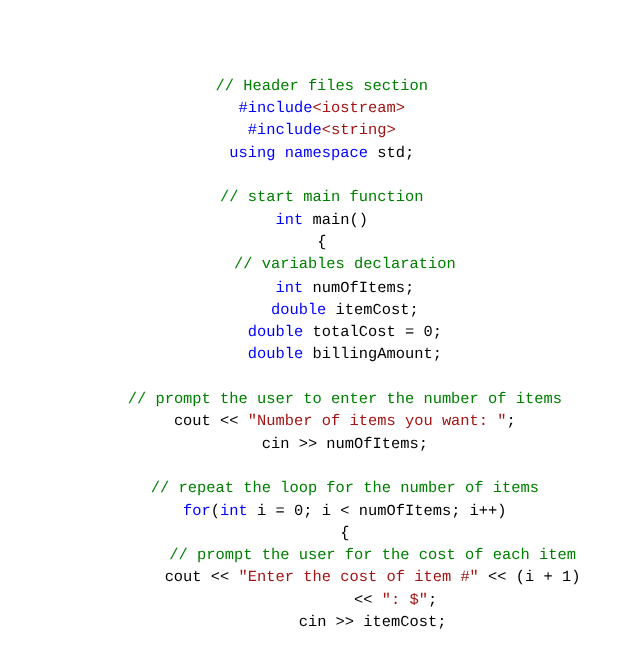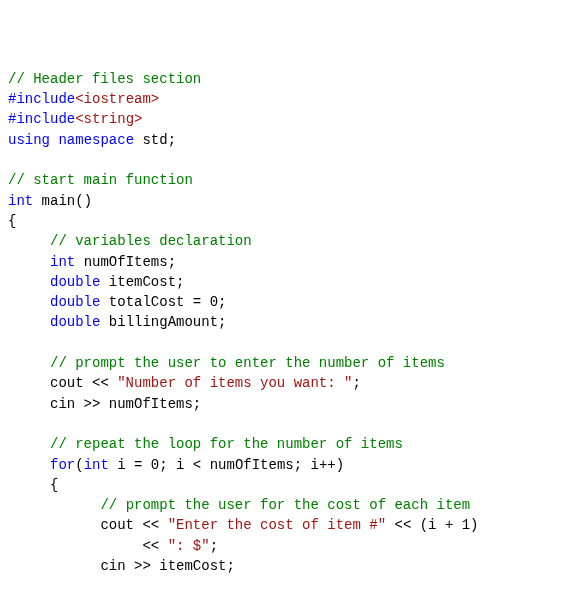--- a/index.html
+++ b/index.html
@@ -8,21 +8,21 @@
     background: #ffffff;
     font-family: "Courier New", Courier, monospace;
     font-size: 14px;
     line-height: 1.45;
     white-space: pre;
     color: #000000;
     width: 585px;
     box-sizing: border-box;
   }
   .tok { display: inline; }
-  .line { display: block; }
+  .line { display: block; text-align: center; }
 </style>
 </head>
 <body>
 
 
 <div id="code-container"><span class="line"><span class="tok" style="color: rgb(0, 128, 0);">// Header files section</span></span><span class="line"><span class="tok" style="color: rgb(0, 0, 255);">#include</span><span class="tok" style="color: rgb(163, 21, 21);">&lt;iostream&gt;</span></span><span class="line"><span class="tok" style="color: rgb(0, 0, 255);">#include</span><span class="tok" style="color: rgb(163, 21, 21);">&lt;string&gt;</span></span><span class="line"><span class="tok" style="color: rgb(0, 0, 255);">using</span><span class="tok" style="color: rgb(0, 0, 0);"> </span><span class="tok" style="color: rgb(0, 0, 255);">namespace</span><span class="tok" style="color: rgb(0, 0, 0);"> std;</span></span><span class="line">&nbsp;</span><span class="line"><span class="tok" style="color: rgb(0, 128, 0);">// start main function</span></span><span class="line"><span class="tok" style="color: rgb(0, 0, 255);">int</span><span class="tok" style="color: rgb(0, 0, 0);"> main()</span></span><span class="line"><span class="tok" style="color: rgb(0, 0, 0);">{</span></span><span class="line"><span class="tok" style="color: rgb(0, 0, 0);">     </span><span class="tok" style="color: rgb(0, 128, 0);">// variables declaration</span></span><span class="line"><span class="tok" style="color: rgb(0, 0, 0);">     </span><span class="tok" style="color: rgb(0, 0, 255);">int</span><span class="tok" style="color: rgb(0, 0, 0);"> numOfItems;</span></span><span class="line"><span class="tok" style="color: rgb(0, 0, 0);">     </span><span class="tok" style="color: rgb(0, 0, 255);">double</span><span class="tok" style="color: rgb(0, 0, 0);"> itemCost;</span></span><span class="line"><span class="tok" style="color: rgb(0, 0, 0);">     </span><span class="tok" style="color: rgb(0, 0, 255);">double</span><span class="tok" style="color: rgb(0, 0, 0);"> totalCost = 0;</span></span><span class="line"><span class="tok" style="color: rgb(0, 0, 0);">     </span><span class="tok" style="color: rgb(0, 0, 255);">double</span><span class="tok" style="color: rgb(0, 0, 0);"> billingAmount;</span></span><span class="line">&nbsp;</span><span class="line"><span class="tok" style="color: rgb(0, 0, 0);">     </span><span class="tok" style="color: rgb(0, 128, 0);">// prompt the user to enter the number of items</span></span><span class="line"><span class="tok" style="color: rgb(0, 0, 0);">     cout &lt;&lt; </span><span class="tok" style="color: rgb(163, 21, 21);">"Number of items you want: "</span><span class="tok" style="color: rgb(0, 0, 0);">;</span></span><span class="line"><span class="tok" style="color: rgb(0, 0, 0);">     cin &gt;&gt; numOfItems;</span></span><span class="line">&nbsp;</span><span class="line"><span class="tok" style="color: rgb(0, 0, 0);">     </span><span class="tok" style="color: rgb(0, 128, 0);">// repeat the loop for the number of items</span></span><span class="line"><span class="tok" style="color: rgb(0, 0, 0);">     </span><span class="tok" style="color: rgb(0, 0, 255);">for</span><span class="tok" style="color: rgb(0, 0, 0);">(</span><span class="tok" style="color: rgb(0, 0, 255);">int</span><span class="tok" style="color: rgb(0, 0, 0);"> i = 0; i &lt; numOfItems; i++)</span></span><span class="line"><span class="tok" style="color: rgb(0, 0, 0);">     {</span></span><span class="line"><span class="tok" style="color: rgb(0, 0, 0);">           </span><span class="tok" style="color: rgb(0, 128, 0);">// prompt the user for the cost of each item</span></span><span class="line"><span class="tok" style="color: rgb(0, 0, 0);">           cout &lt;&lt; </span><span class="tok" style="color: rgb(163, 21, 21);">"Enter the cost of item #"</span><span class="tok" style="color: rgb(0, 0, 0);"> &lt;&lt; (i + 1)</span></span><span class="line"><span class="tok" style="color: rgb(0, 0, 0);">                &lt;&lt; </span><span class="tok" style="color: rgb(163, 21, 21);">": $"</span><span class="tok" style="color: rgb(0, 0, 0);">;</span></span><span class="line"><span class="tok" style="color: rgb(0, 0, 0);">           cin &gt;&gt; itemCost;</span></span><span class="line">&nbsp;</span></div>
 
 
 
 </body></html>

